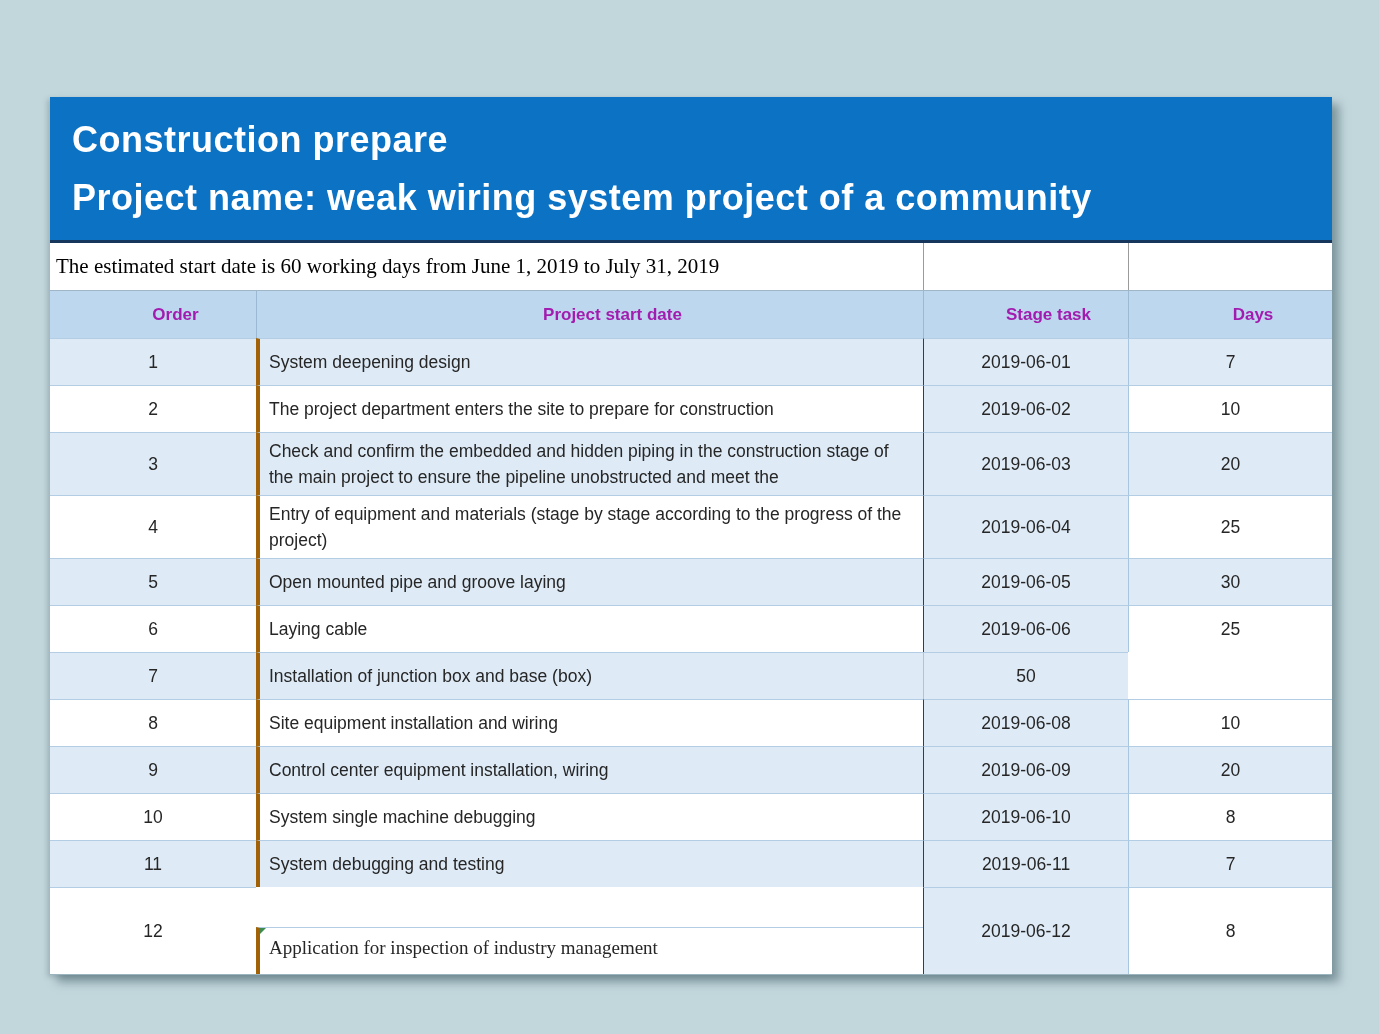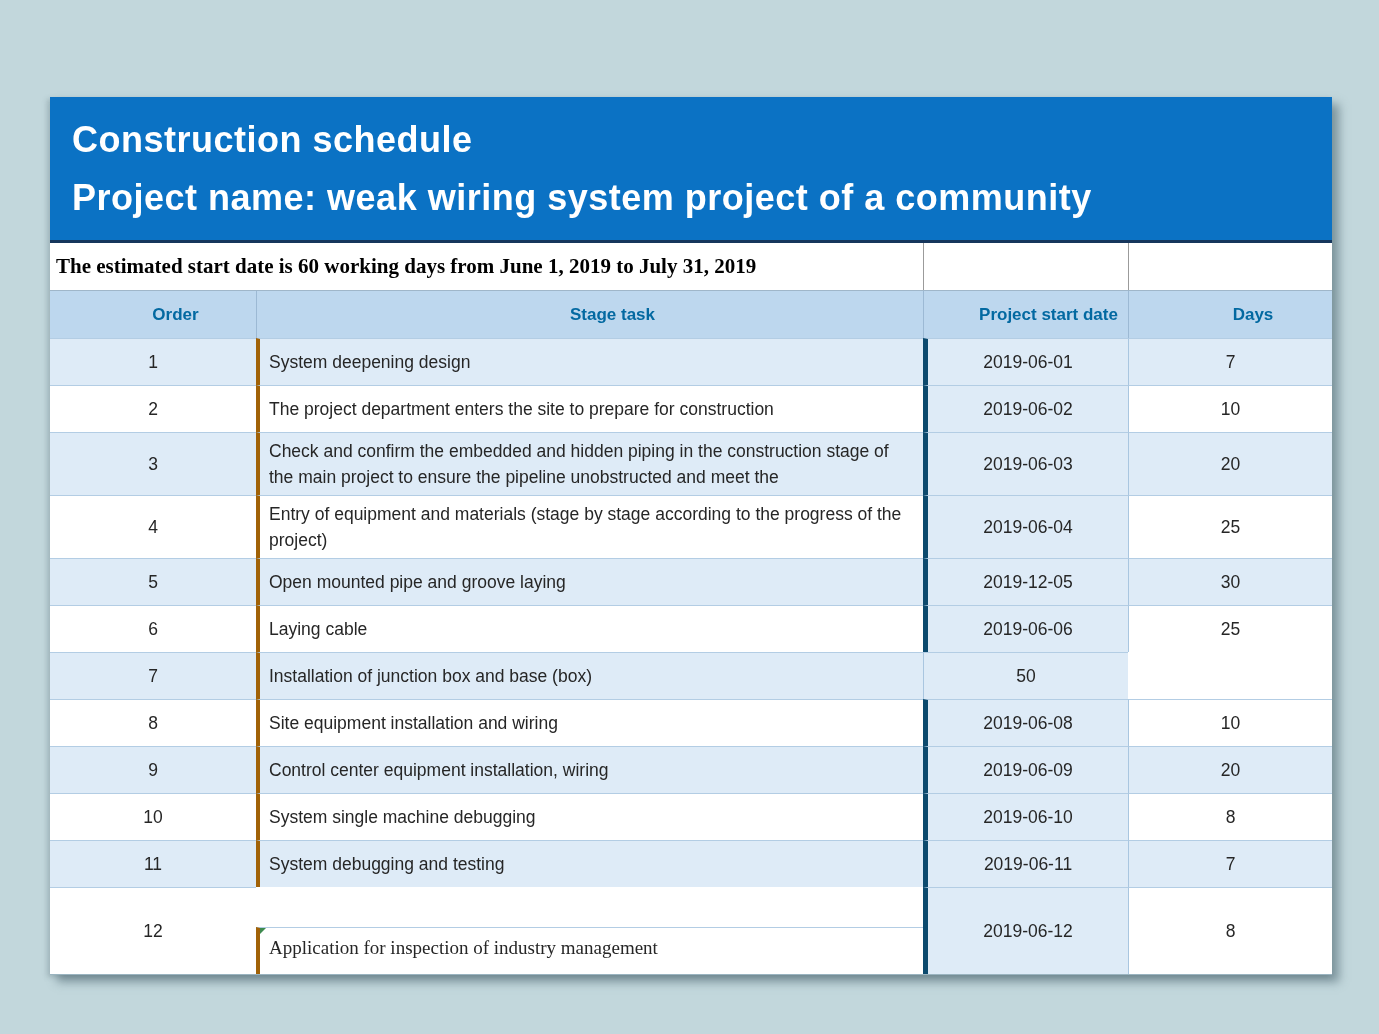--- a/index.html
+++ b/index.html
@@ -41,21 +41,21 @@
   .note-row {
     display: grid;
     grid-template-columns: 873px 205px 204px;
     height: 50px;
     box-sizing: border-box;
     background: #ffffff;
     border-top: 3px solid #16365c;
   }
   .note-text {
     font-family: "Liberation Serif", serif;
-    font-weight: 700;
+    font-weight: 400;
     font-size: 21px;
     color: #000000;
     display: flex;
     align-items: center;
     padding-left: 6px;
     white-space: nowrap;
     overflow: hidden;
   }
   .note-empty { border-left: 1px solid #9b9b9b; }
 
@@ -68,21 +68,21 @@
     background: var(--header-bg, #bdd7ee);
     height: 47px;
     border-top: 1px solid #9fb6c9;
   }
   .hdr-cell {
     display: flex;
     align-items: center;
     justify-content: center;
     font-weight: 700;
     font-size: 17px;
-    color: #0369a1;
+    color: #a21caf;
     padding-left: 45px;
   }
   .hdr-cell + .hdr-cell { border-left: 1px solid #9cb9d4; }
 
   .tr { background: #ffffff; }
   .tr.alt .col-order,
   .tr.alt .col-task,
   .tr.alt .col-days { background: var(--stripe-bg, #deebf7); }
   .td {
     box-sizing: border-box;
@@ -98,21 +98,21 @@
   .col-task {
     justify-content: flex-start;
     text-align: left;
     padding: 5px 10px 5px 9px;
     line-height: 26px;
     border-left: 4px solid #a16207;
     position: relative;
   }
   .col-date {
     background: var(--stripe-bg, #deebf7);
-    border-left: 5px solid #0c4a6e;
+    border-left: 1px solid #0c4a6e;
   }
   .col-days { border-left: 1px solid #a9c6e0; }
   .tbody { border-bottom: 1px solid #9ab4c0; }
 
   .tr.serif-row .col-task {
     font-family: "Liberation Serif", serif;
     font-size: 19px;
     align-items: flex-start;
     padding-top: 7px;
     margin-top: 40px;
@@ -126,34 +126,34 @@
     border-top: 6px solid #3e8a4f;
     border-right: 6px solid transparent;
   }
 </style>
 </head>
 <body style="background: rgb(194, 215, 220);">
 
 <div class="sheet">
 
   <div class="banner">
-    <div class="line">Construction schedule</div>
+    <div class="line">Construction prepare</div>
     <div class="line">Project name: weak wiring system project of a community</div>
   </div>
 
   <div class="note-row">
     <div class="note-text">The estimated start date is 60 working days from June 1, 2019 to July 31, 2019</div>
     <div class="note-empty"></div>
     <div class="note-empty"></div>
   </div>
 
   <div class="hdr-row">
     <div class="hdr-cell">Order</div>
+    <div class="hdr-cell">Project start date</div>
     <div class="hdr-cell">Stage task</div>
-    <div class="hdr-cell">Project start date</div>
     <div class="hdr-cell">Days</div>
   </div>
 
   <div class="tbody">
   <div class="tr alt">
     <div class="td col-order">1</div>
     <div class="td col-task">System deepening design</div>
     <div class="td col-date">2019-06-01</div>
     <div class="td col-days">7</div>
   </div>
@@ -175,21 +175,21 @@
   <div class="tr">
     <div class="td col-order">4</div>
     <div class="td col-task">Entry of equipment and materials (stage by stage according to the progress of the project)</div>
     <div class="td col-date">2019-06-04</div>
     <div class="td col-days">25</div>
   </div>
 
   <div class="tr alt">
     <div class="td col-order">5</div>
     <div class="td col-task">Open mounted pipe and groove laying</div>
-    <div class="td col-date">2019-12-05</div>
+    <div class="td col-date">2019-06-05</div>
     <div class="td col-days">30</div>
   </div>
 
   <div class="tr">
     <div class="td col-order">6</div>
     <div class="td col-task">Laying cable</div>
     <div class="td col-date">2019-06-06</div>
     <div class="td col-days">25</div>
   </div>
 

